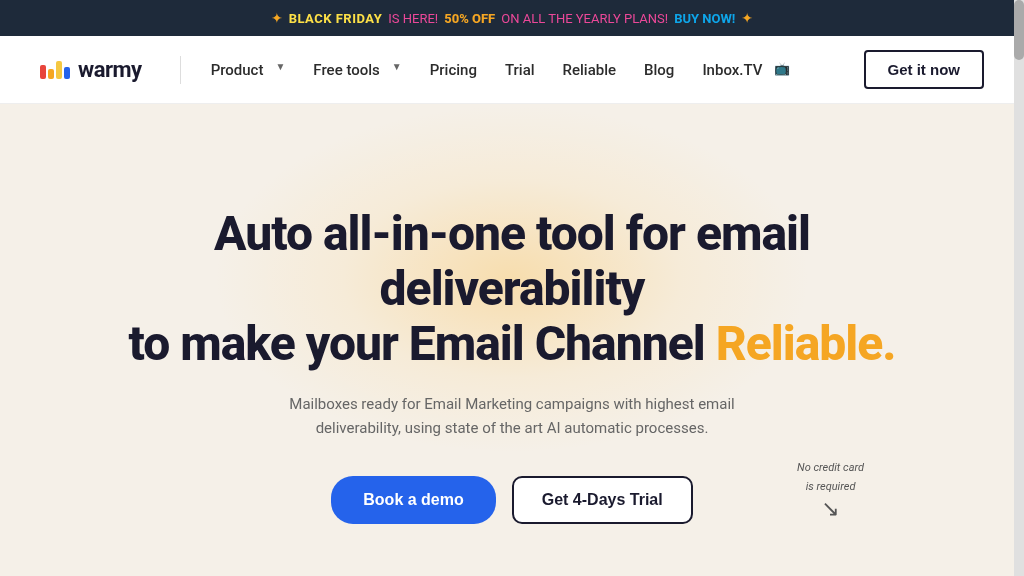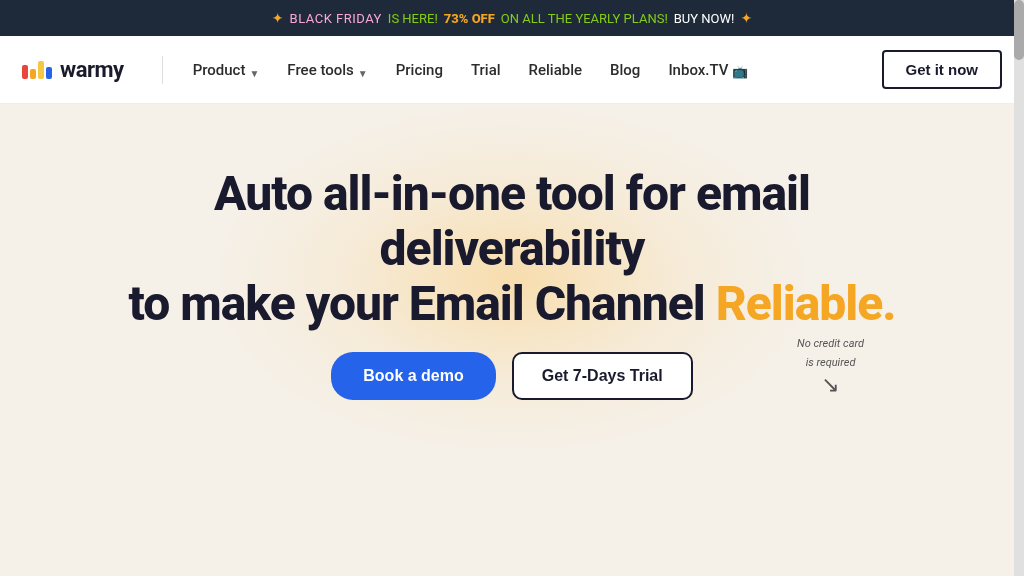--- a/index.html
+++ b/index.html
@@ -16,31 +16,31 @@
       color: white;
       text-align: center;
       padding: 10px 20px;
       font-size: 13px;
       display: flex;
       align-items: center;
       justify-content: center;
       gap: 6px;
     }
     .top-banner .star { color: #f5a623; font-size: 14px; }
-    .top-banner .black-friday { color: #f9a8d4; font-weight: 400; letter-spacing: 0.5px; text-align: center; }
-    .top-banner .normal { color: #84cc16; font-weight: 400; }
+    .top-banner .black-friday { color: #fde047; font-weight: 700; letter-spacing: 0.5px; text-align: center; }
+    .top-banner .normal { color: #ec4899; font-weight: 400; }
     .top-banner .percent { color: #f5a623; font-weight: 800; }
-    .top-banner .buy-now { color: #ffffff; font-weight: 400; cursor: pointer; }
+    .top-banner .buy-now { color: #0ea5e9; font-weight: 700; cursor: pointer; }
 
     
     .navbar {
       background: #ffffff;
       display: flex;
       align-items: center;
-      padding: 0 22px;
+      padding: 0 40px;
       height: 68px;
       border-bottom: 1px solid #eee;
       gap: 0;
     }
     .logo {
       display: flex;
       align-items: center;
       gap: 8px;
       margin-right: 20px;
       cursor: pointer;
@@ -66,22 +66,22 @@
       margin: 0 18px;
     }
     .nav-links {
       display: flex;
       align-items: center;
       gap: 4px;
       flex: 1;
     }
     .nav-item {
       display: flex;
-      align-items: flex-end;
-      gap: 4px;
+      align-items: flex-start;
+      gap: 12px;
       padding: 8px 12px;
       font-size: 15px;
       color: #2c2c2c;
       cursor: pointer;
       font-weight: 500;
       white-space: nowrap;
       border-radius: 6px;
       transition: background 0.2s;
     }
     .nav-chevron {
@@ -112,21 +112,21 @@
       border-radius: 4px;
       font-size: 15px;
       font-weight: 600;
       cursor: pointer;
     }
 
     
     .hero {
       background: #f5f0e8;
       text-align: center;
-      padding: 62px 40px 50px;
+      padding: 102px 40px 50px;
       position: relative;
       overflow: hidden;
     }
     .hero-glow {
       position: absolute;
       top: 0;
       left: 50%;
       transform: translateX(-50%);
       width: 600px;
       height: 350px;
@@ -229,21 +229,21 @@
       top: 0;
     }
   </style>
 </head>
 <body>
 
 <div class="top-banner">
   <span class="star">✦</span>
   <span class="black-friday">BLACK FRIDAY</span>
   <span class="normal"> IS HERE! </span>
-  <span class="percent">73% OFF</span>
+  <span class="percent">50% OFF</span>
   <span class="normal"> ON ALL THE YEARLY PLANS! </span>
   <span class="buy-now">BUY NOW!</span>
   <span class="star">✦</span>
 </div>
 
 <nav class="navbar">
   <div class="logo">
     <div class="logo-icon">
       <div class="logo-bar" style="width:6px;height:14px;background:#e8453c;"></div>
       <div class="logo-bar" style="width:6px;height:10px;background:#f5a623;margin-bottom:0px;"></div>
@@ -284,23 +284,24 @@
   </div>
 </nav>
 
 <section class="hero">
   <div class="hero-glow"></div>
   <div class="hero-content">
     <h1 class="hero-title">
       <span>Auto all-in-one tool for email deliverability</span><br>
       <span>to make your Email Channel </span><span class="highlight">Reliable.</span>
     </h1>
+    <p class="hero-subtitle">Mailboxes ready for Email Marketing campaigns with highest email deliverability, using state of the art AI automatic processes.</p>
     <div class="hero-buttons">
       <button class="book-demo-btn">Book a demo</button>
-      <button class="trial-btn">Get 7-Days Trial</button>
+      <button class="trial-btn">Get 4-Days Trial</button>
       <div class="no-credit-card">
         <span class="no-credit-text">
           <span>No credit card</span><br>
           <span>is required</span>
         </span>
         <span class="arrow-curve">↙</span>
       </div>
     </div>
   </div>
 </section>

